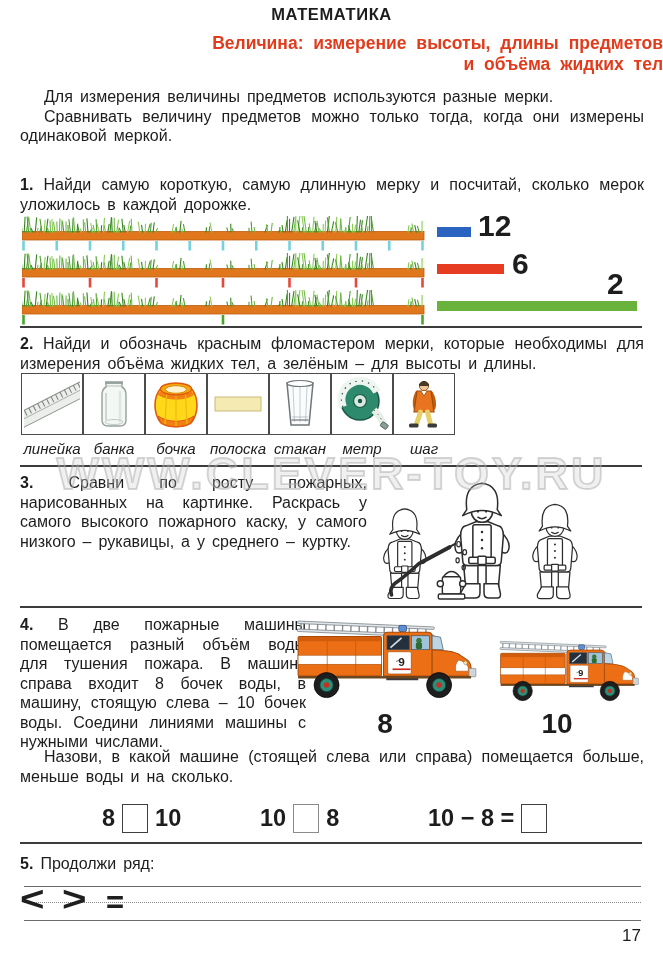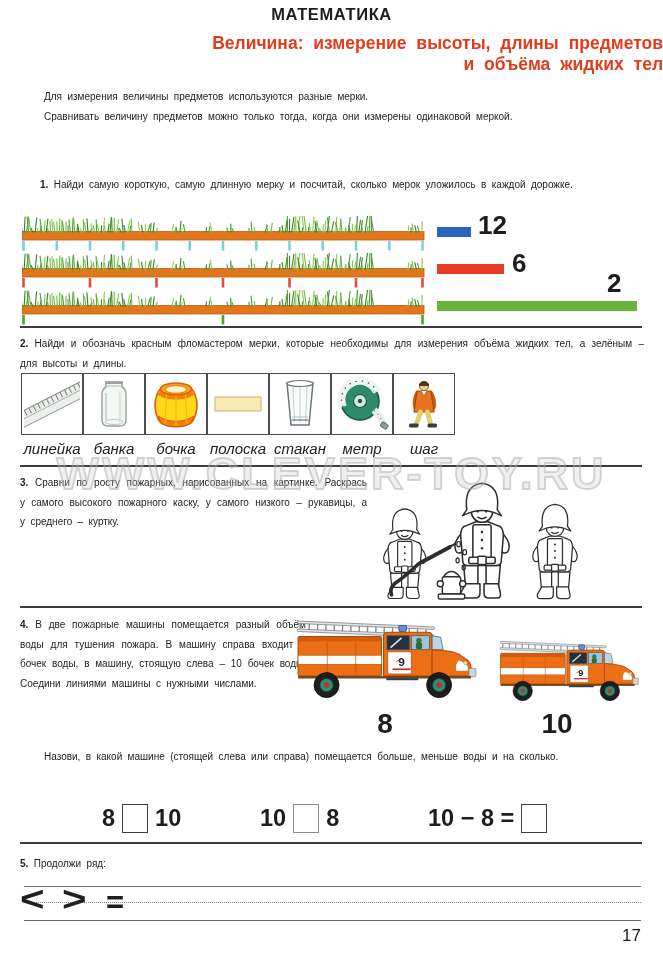--- a/index.html
+++ b/index.html
@@ -3,32 +3,32 @@
 <meta charset="utf-8">
 <style>
   html,body{margin:0;padding:0;background:#e9e9e9;}
   .page{position:relative;width:663px;height:960px;background:#ffffff;margin:0 auto;
         font-family:"Liberation Sans","DejaVu Sans",sans-serif;color:#1d1d1d;overflow:hidden;}
   .abs{position:absolute;}
   
   .title{top:5px;left:0;width:100%;text-align:center;font-size:16.5px;font-weight:bold;letter-spacing:.6px;}
   .subtitle{top:33px;left:0;width:100%;text-align:center;font-weight:bold;font-size:17.5px;line-height:21px;word-spacing:5px;}
   
-  .bodytxt{font-size:10px;line-height:19.5px;word-spacing:2.6px;text-align:justify;}
+  .bodytxt{font-size:16px;line-height:19.5px;word-spacing:2.6px;text-align:justify;}
   .bodytxt p{margin:0;text-indent:24px;}
   .tnum{font-weight:bold;}
   
   .strips{top:214px;left:20px;width:623px;height:112px;}
   .measure-row{position:absolute;left:2px;width:621px;height:36px;}
   .measure-row:nth-child(1){top:2px;}
   .measure-row:nth-child(2){top:39px;}
   .measure-row:nth-child(3){top:76px;}
   .measure-row svg.strip{position:absolute;left:0;top:0;width:403px;height:36px;}
   .unit-bar{position:absolute;left:415px;top:11px;height:10px;}
-  .count{position:absolute;font-weight:bold;font-size:26px;line-height:27px;}
+  .count{position:absolute;font-weight:bold;font-size:30px;line-height:27px;}
   .measure-row:nth-child(1) .count{left:456px;top:-4px;}
   .measure-row:nth-child(2) .count{left:490px;top:-3px;}
   .measure-row:nth-child(3) .count{left:585px;top:-20px;}
   
   .sep{left:20px;width:622px;height:2px;background:#3c3c3c;}
   
   .items{top:373px;left:21px;width:612px;display:flex;}
   .item{width:62px;text-align:center;}
   .ibox{width:62px;height:62px;border:1.6px solid #4c4c4c;box-sizing:border-box;display:flex;align-items:center;justify-content:center;background:#fff;}
   .ibox svg{width:56px;height:56px;}
@@ -64,21 +64,21 @@
   <div class="abs subtitle" style="color:#e23b1b;text-align:right;">
     <div>Величина: измерение высоты, длины предметов</div>
     <div>и объёма жидких тел</div>
   </div>
 
   <div class="abs bodytxt" style="top:87px;left:20px;width:624px;">
     <p>Для измерения величины предметов используются разные мерки.</p>
     <p>Сравнивать величину предметов можно только тогда, когда они измерены одинаковой меркой.</p>
   </div>
 
-  <div class="abs bodytxt" style="top:175px;left:20px;width:624px;margin-left:20px;">
+  <div class="abs bodytxt" style="top:175px;left:20px;width:624px;">
     <span class="tnum">1.</span>
     <span>Найди самую короткую, самую длинную мерку и посчитай, сколько мерок уложилось в каждой дорожке.</span>
   </div>
 
   <div class="abs strips">
     <div class="measure-row">
       <svg class="strip" viewBox="0 0 403 36">
           <rect x="0" y="15.5" width="402" height="8.5" fill="#e1771c" stroke="#bb5c0e" stroke-width="0.8"></rect>
           <line x1="0.0" y1="16.5" x2="-1.0" y2="5.3" stroke="#37841f" stroke-width="1.1"></line>
           <line x1="2.2" y1="16.5" x2="3.1" y2="0.7" stroke="#37841f" stroke-width="1.1"></line>

